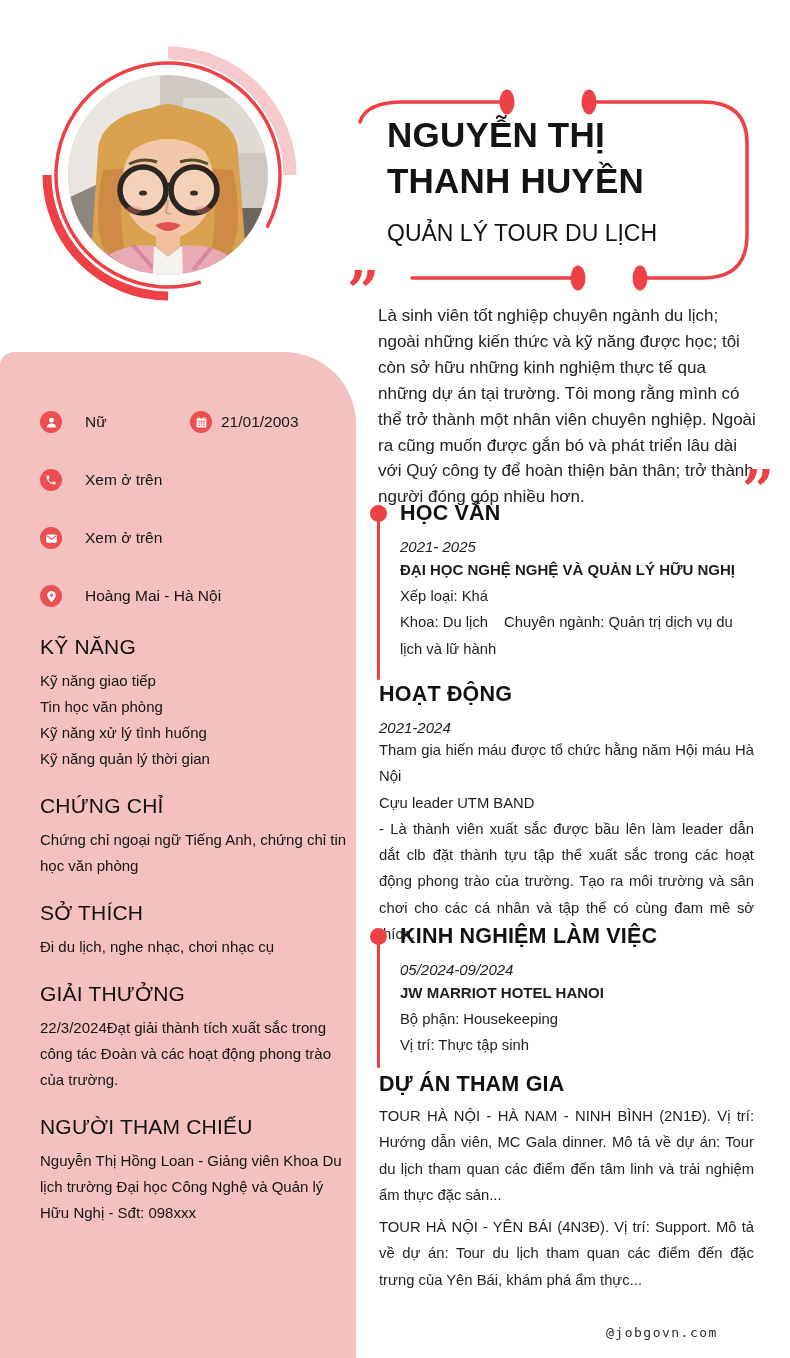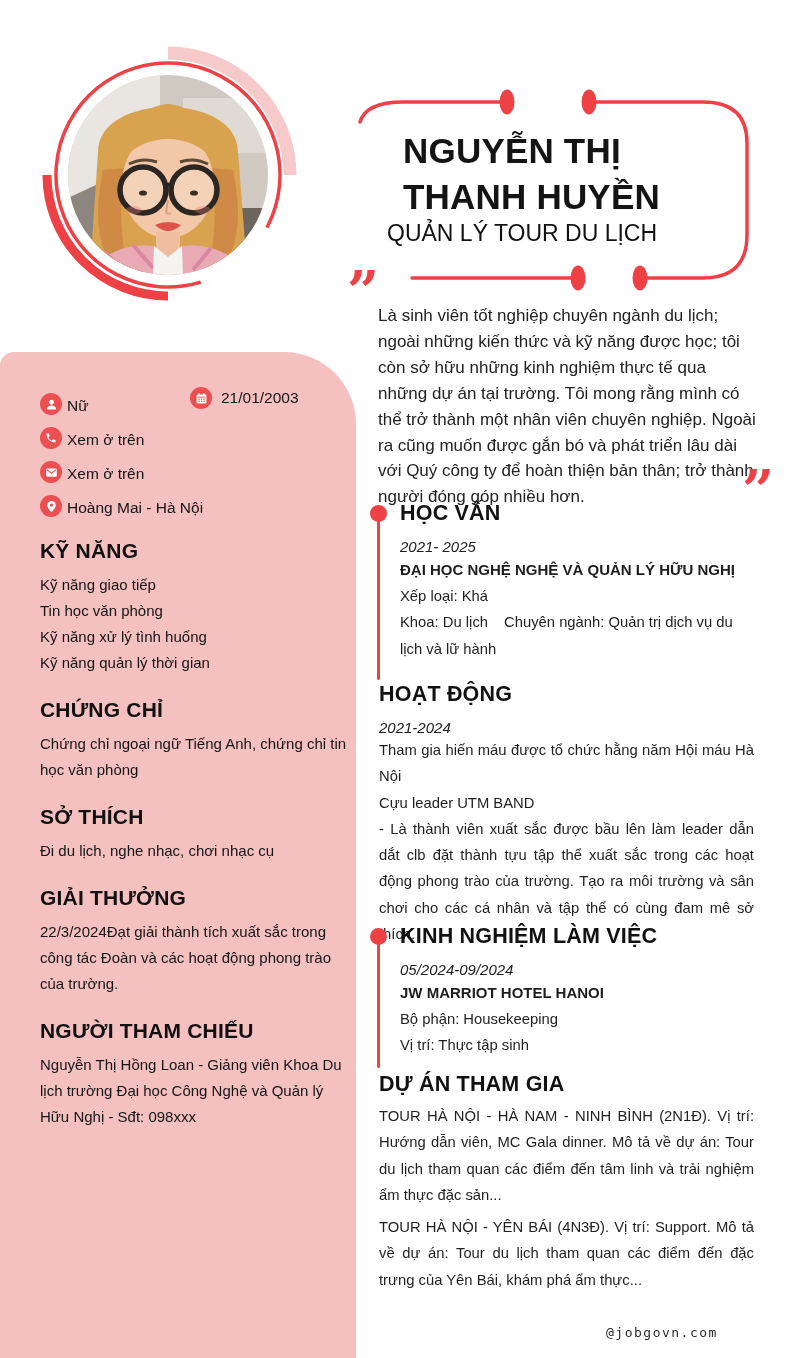--- a/index.html
+++ b/index.html
@@ -2,30 +2,30 @@
 <html lang="vi"><head>
 <meta charset="utf-8">
 <style>
   html,body{margin:0;padding:0;background:#fff;}
   .page{position:relative;width:790px;height:1358px;background:#ffffff;overflow:hidden;
         font-family:"Liberation Sans",sans-serif;color:#1d1d1d;}
   
   .sidebar{position:absolute;left:0;top:352px;width:356px;height:1006px;
            background:#f5c0c0;border-radius:14px 72px 0 0;}
   .side-content{position:absolute;left:40px;top:381px;width:316px;color:#151515;}
-  .info-row{position:relative;height:34px;display:flex;align-items:flex-end;gap:5px;font-size:15.5px;}
+  .info-row{position:relative;height:34px;display:flex;align-items:center;gap:23px;font-size:15.5px;margin-top:24px;}
   .info-sub{position:absolute;left:150px;top:0;height:34px;display:flex;align-items:center;gap:9px;}
   .badge{width:22px;height:22px;border-radius:50%;background:#ea5052;display:flex;
          align-items:center;justify-content:center;flex:none;}
   .badge svg{display:block;}
-  .side-h{font-size:21px;font-weight:700;margin:22px 0 9px;letter-spacing:.2px;color:#111;}
+  .side-h{font-size:21px;font-weight:400;margin:22px 0 9px;letter-spacing:.2px;color:#111;}
   .side-p{font-size:15px;line-height:26px;margin:0;}
   
   .frame{position:absolute;left:350px;top:85px;}
-  .name{position:absolute;left:387px;top:112px;width:350px;margin:16px;
+  .name{position:absolute;left:387px;top:112px;width:350px;margin:0;
         font-size:35px;line-height:46px;font-weight:700;color:#141414;letter-spacing:.2px;}
   .jobtitle{position:absolute;left:387px;top:220px;font-size:23px;font-weight:400;color:#111;}
   .quote{position:absolute;color:#ee4146;font-family:"DejaVu Serif",serif;font-weight:700;
          font-size:56px;line-height:1;height:30px;overflow:visible;}
   .q-open{left:347px;top:263px;}
   .q-close{left:742px;top:462px;}
   .summary{position:absolute;left:378px;top:303px;width:378px;margin:0;
            font-size:17px;line-height:25.9px;color:#222;}
   
   .tl-dot{position:absolute;width:17px;height:17px;border-radius:50%;background:#ee4146;}

